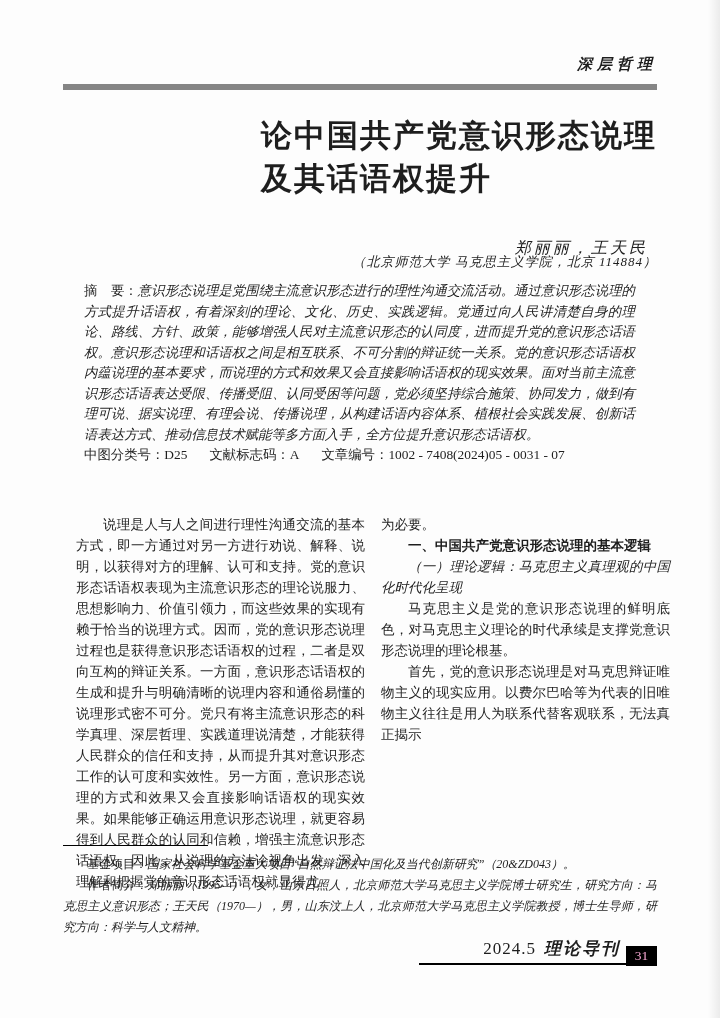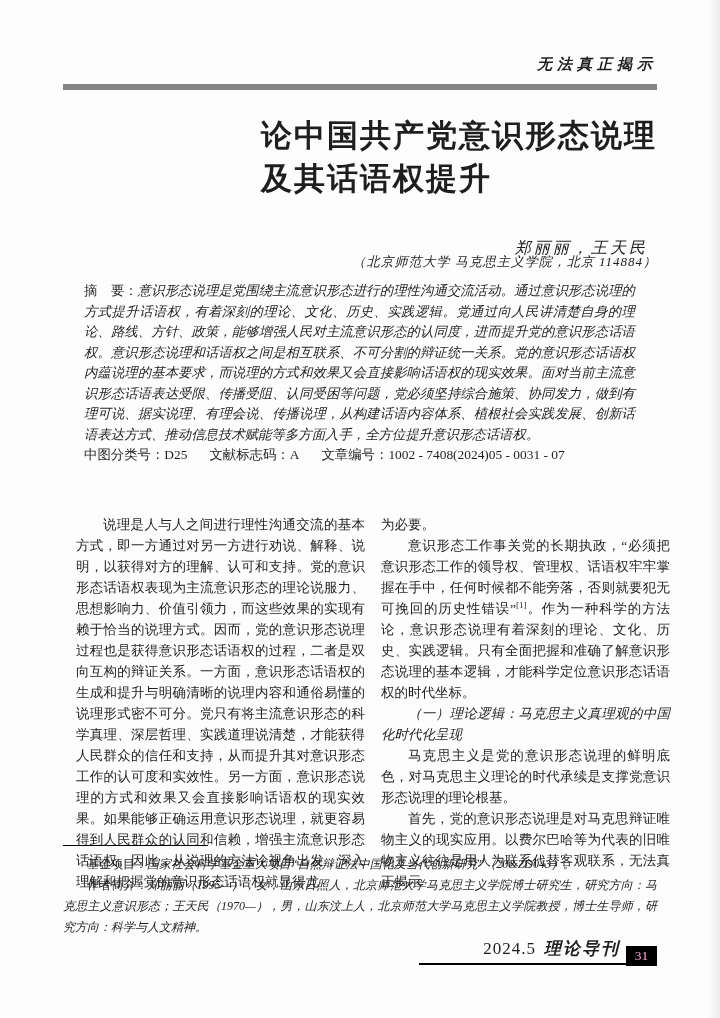--- a/index.html
+++ b/index.html
@@ -74,21 +74,21 @@
     display:inline-flex;align-items:center;justify-content:center;
     width:31px;height:20px;background:var(--footer-box-black,#000);color:#f9a8d4;
     font-size:13.5px;margin-bottom:-1px;
   }
 </style>
 </head>
 <body>
 
 <div class="page">
 
-  <div class="col-label kai">无法真正揭示</div>
+  <div class="col-label kai">深层哲理</div>
   <div class="rule"></div>
 
   <h1 class="title">
     <span class="t-line">论中国共产党意识形态说理</span>
     <span class="t-line">及其话语权提升</span>
   </h1>
 
   <div class="authors kai">郑丽丽，王天民</div>
   <div class="affiliation kai">（北京师范大学 马克思主义学院，北京 114884）</div>
 
@@ -96,21 +96,21 @@
     <p class="abstract"><b class="lbl">摘　要：</b><span class="kai">意识形态说理是党围绕主流意识形态进行的理性沟通交流活动。通过意识形态说理的方式提升话语权，有着深刻的理论、文化、历史、实践逻辑。党通过向人民讲清楚自身的理论、路线、方针、政策，能够增强人民对主流意识形态的认同度，进而提升党的意识形态话语权。意识形态说理和话语权之间是相互联系、不可分割的辩证统一关系。党的意识形态话语权内蕴说理的基本要求，而说理的方式和效果又会直接影响话语权的现实效果。面对当前主流意识形态话语表达受限、传播受阻、认同受困等问题，党必须坚持综合施策、协同发力，做到有理可说、据实说理、有理会说、传播说理，从构建话语内容体系、植根社会实践发展、创新话语表达方式、推动信息技术赋能等多方面入手，全方位提升意识形态话语权。</span></p>
     <p class="meta"><span class="meta-item"><b class="lbl">中图分类号：</b><span>D25</span></span><span class="meta-item"><b class="lbl">文献标志码：</b><span>A</span></span><span class="meta-item"><b class="lbl">文章编号：</b><span>1002 - 7408(2024)05 - 0031 - 07</span></span></p>
   </div>
 
   <div class="columns">
     <div class="col">
       <p class="indent">说理是人与人之间进行理性沟通交流的基本方式，即一方通过对另一方进行劝说、解释、说明，以获得对方的理解、认可和支持。党的意识形态话语权表现为主流意识形态的理论说服力、思想影响力、价值引领力，而这些效果的实现有赖于恰当的说理方式。因而，党的意识形态说理过程也是获得意识形态话语权的过程，二者是双向互构的辩证关系。一方面，意识形态话语权的生成和提升与明确清晰的说理内容和通俗易懂的说理形式密不可分。党只有将主流意识形态的科学真理、深层哲理、实践道理说清楚，才能获得人民群众的信任和支持，从而提升其对意识形态工作的认可度和实效性。另一方面，意识形态说理的方式和效果又会直接影响话语权的现实效果。如果能够正确运用意识形态说理，就更容易得到人民群众的认同和信赖，增强主流意识形态话语权。因此，从说理的方法论视角出发，深入理解和把握党的意识形态话语权就显得尤</p>
     </div>
     <div class="col">
       <p>为必要。</p>
-      <p class="indent"><span>意识形态工作事关党的长期执政，“必须把意识形态工作的领导权、管理权、话语权牢牢掌握在手中，任何时候都不能旁落，否则就要犯无可挽回的历史性错误”</span><sup>[1]</sup><span>。作为一种科学的方法论，意识形态说理有着深刻的理论、文化、历史、实践逻辑。只有全面把握和准确了解意识形态说理的基本逻辑，才能科学定位意识形态话语权的时代坐标。</span></p>
+      <h2 class="sec-head">一、中国共产党意识形态说理的基本逻辑</h2>
       <h3 class="sub-head kai">（一）理论逻辑：马克思主义真理观的中国化时代化呈现</h3>
       <p class="indent">马克思主义是党的意识形态说理的鲜明底色，对马克思主义理论的时代承续是支撑党意识形态说理的理论根基。</p>
       <p class="indent">首先，党的意识形态说理是对马克思辩证唯物主义的现实应用。以费尔巴哈等为代表的旧唯物主义往往是用人为联系代替客观联系，无法真正揭示</p>
     </div>
   </div>
 
   <div class="footnote">
     <div class="fn-rule"></div>
     <p><b class="lbl">基金项目：</b><span class="kai">国家社会科学基金重大项目“自然辩证法中国化及当代创新研究”（20&amp;ZD043）。</span></p>
     <p><b class="lbl">作者简介：</b><span class="kai">郑丽丽（1995—），女，山东日照人，北京师范大学马克思主义学院博士研究生，研究方向：马克思主义意识形态；王天民（1970—），男，山东汶上人，北京师范大学马克思主义学院教授，博士生导师，研究方向：科学与人文精神。</span></p>

